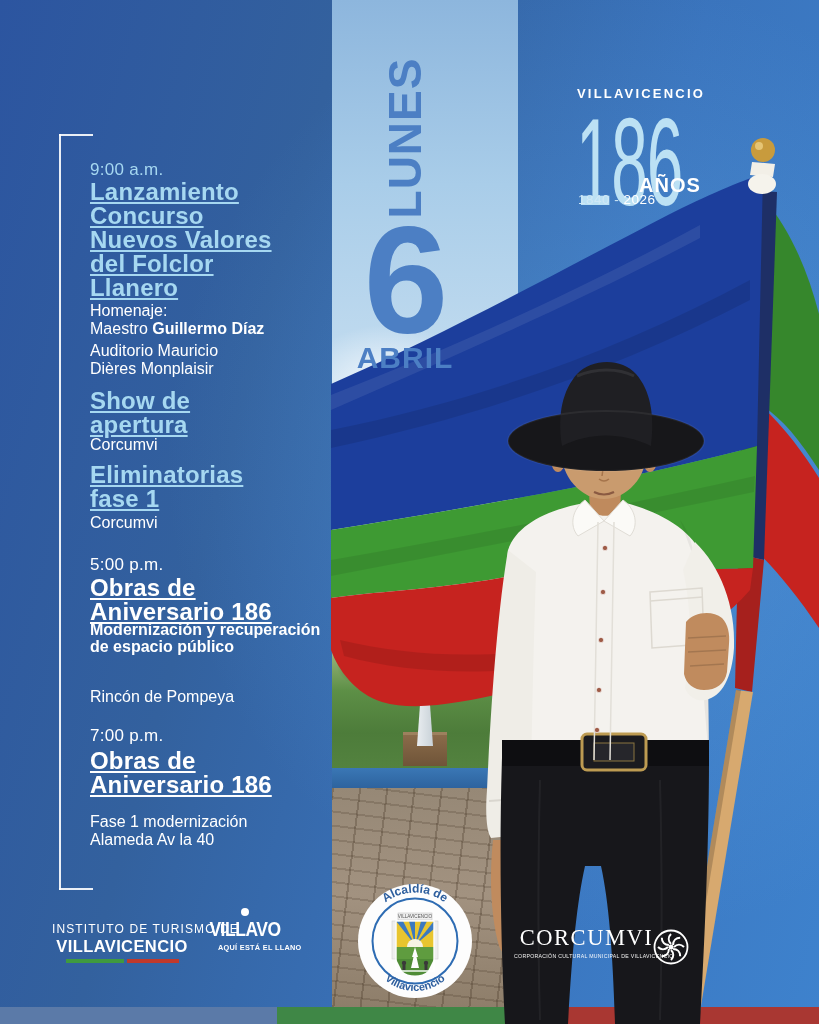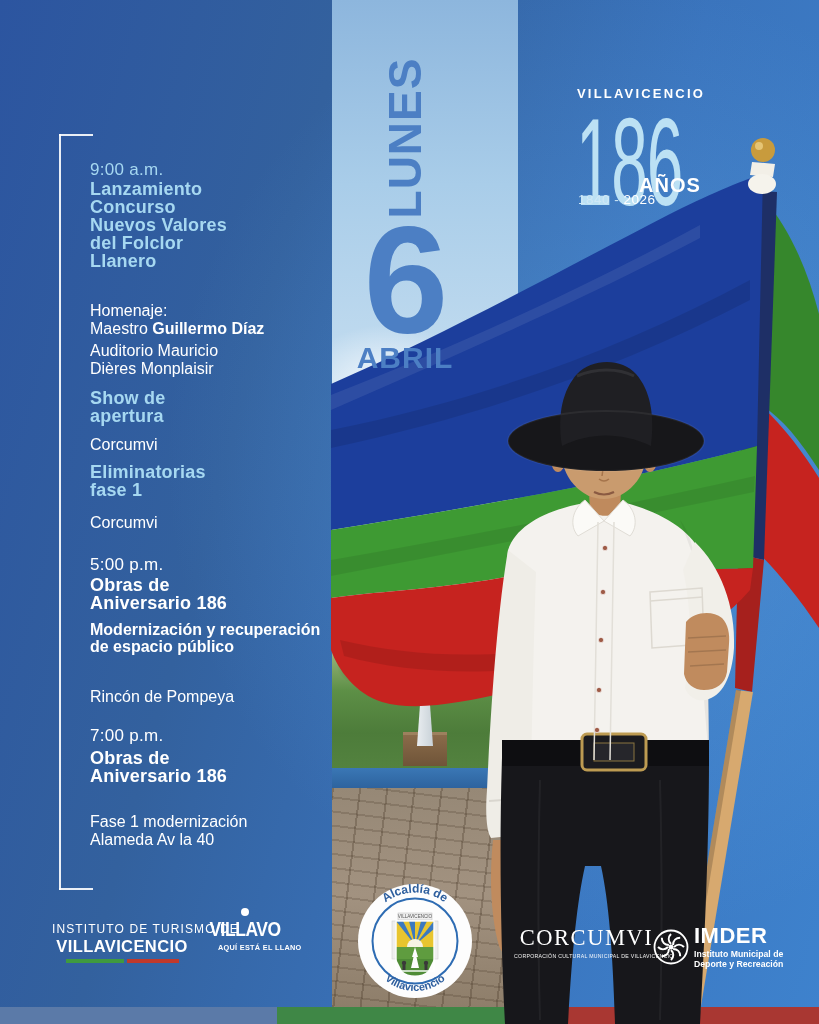--- a/index.html
+++ b/index.html
@@ -47,21 +47,21 @@
   
   .bracket{position:absolute;z-index:8;background:rgba(255,255,255,.9);}
   .bracket.v{left:59px;top:134px;width:2px;height:756px;}
   .bracket.ht{left:59px;top:134px;width:34px;height:2px;}
   .bracket.hb{left:59px;top:888px;width:34px;height:2px;}
 
   
   .sched{position:absolute;left:78px;z-index:8;margin:12px;}
   .time{font-size:17px;letter-spacing:.3px;color:var(--accent-light-blue,#a6d8f1);}
   .time.white{color:#fff;text-align:center;}
-  .head{font-size:18px;font-weight:700;line-height:1.0;color:var(--accent-light-blue,#a6d8f1);letter-spacing:.2px;}
+  .head{font-size:24px;font-weight:700;line-height:1.0;color:var(--accent-light-blue,#a6d8f1);letter-spacing:.2px;text-decoration:underline;}
   .head.white{color:#fff;}
   .body-txt{font-size:16px;line-height:1.1;color:#fff;}
   .body-bold{font-size:16px;line-height:1.05;color:#fff;font-weight:700;}
   b.inline{font-weight:700;}
 
   
   .day-word{position:absolute;left:338px;top:52px;width:134px;height:172px;z-index:8;
     display:flex;align-items:center;justify-content:center;}
   .day-word span{transform:rotate(-90deg);white-space:nowrap;font-size:46px;font-weight:800;
     letter-spacing:1px;color:var(--day-number-blue,#4c7fc4);}
@@ -322,19 +322,14 @@
         <path d="M0,3 C3,6 3,10 0,13" transform="rotate(90)"></path>
         <path d="M0,3 C3,6 3,10 0,13" transform="rotate(135)"></path>
         <path d="M0,3 C3,6 3,10 0,13" transform="rotate(180)"></path>
         <path d="M0,3 C3,6 3,10 0,13" transform="rotate(225)"></path>
         <path d="M0,3 C3,6 3,10 0,13" transform="rotate(270)"></path>
         <path d="M0,3 C3,6 3,10 0,13" transform="rotate(315)"></path>
       </g>
     </g>
     <circle cx="19" cy="19" r="2.5" fill="#fff"></circle>
   </svg>
-  <div class="logo imder-text">
-    <div class="name">IMDER</div>
-    <div class="sub ml">Instituto Municipal de
-Deporte y Recreación</div>
-  </div>
 
 </div>
 
 </body></html>

